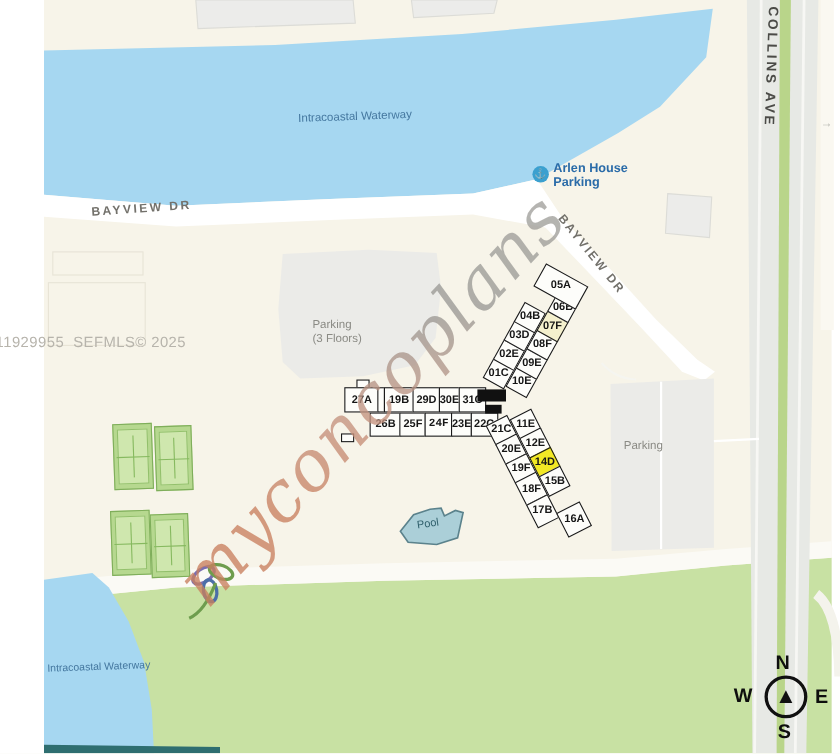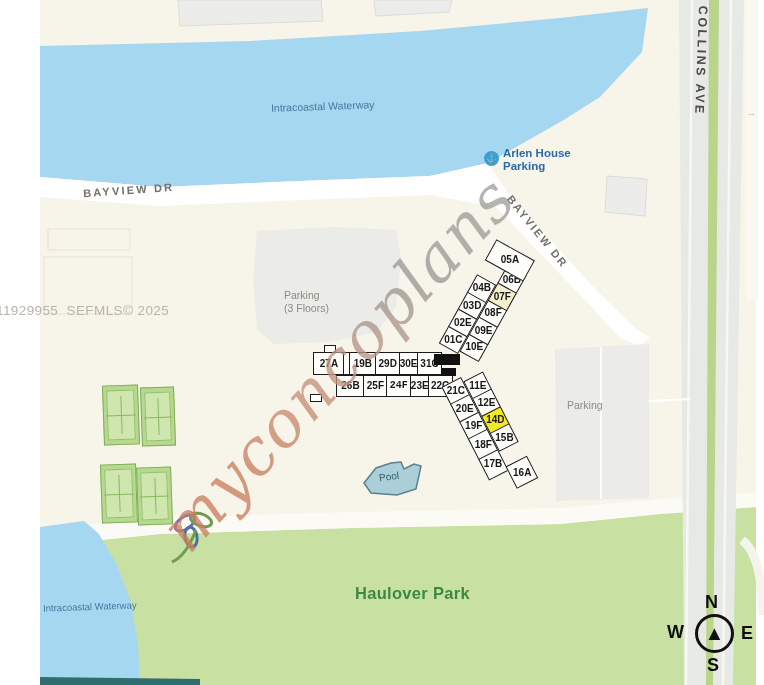--- a/index.html
+++ b/index.html
@@ -118,21 +118,20 @@
   <div class="lbl" id="lbl-bayview-top">BAYVIEW DR</div>
   <div class="lbl" id="lbl-bayview-diag">BAYVIEW DR</div>
   <div class="lbl" id="lbl-collins">COLLINS AVE</div>
   <div id="marina-icon">⚓</div>
   <div class="lbl" id="lbl-marina">Arlen House
 Parking</div>
   <div class="lbl" id="lbl-garage">Parking
 (3 Floors)</div>
   <div class="lbl" id="lbl-lot">Parking</div>
   <div class="lbl" id="lbl-pool">Pool</div>
-  <div class="lbl" id="lbl-park">Haulover Park</div>
   <div class="lbl" id="lbl-arrow">→</div>
 
   <div class="wing" id="wing-west">
     <div class="notch" style="left:14px;top:0;width:12px;height:8px;"></div>
     <div class="notch" style="left:0;top:49px;width:12px;height:8px;"></div>
   <div class="urow" style="left: 3px; top: 7px;">
         <div class="ucell" style="width: 32px; height: 23px;">
           <span>27A</span>
         </div>
         <div class="ucell" style="width: 7px; height: 23px;"></div>

